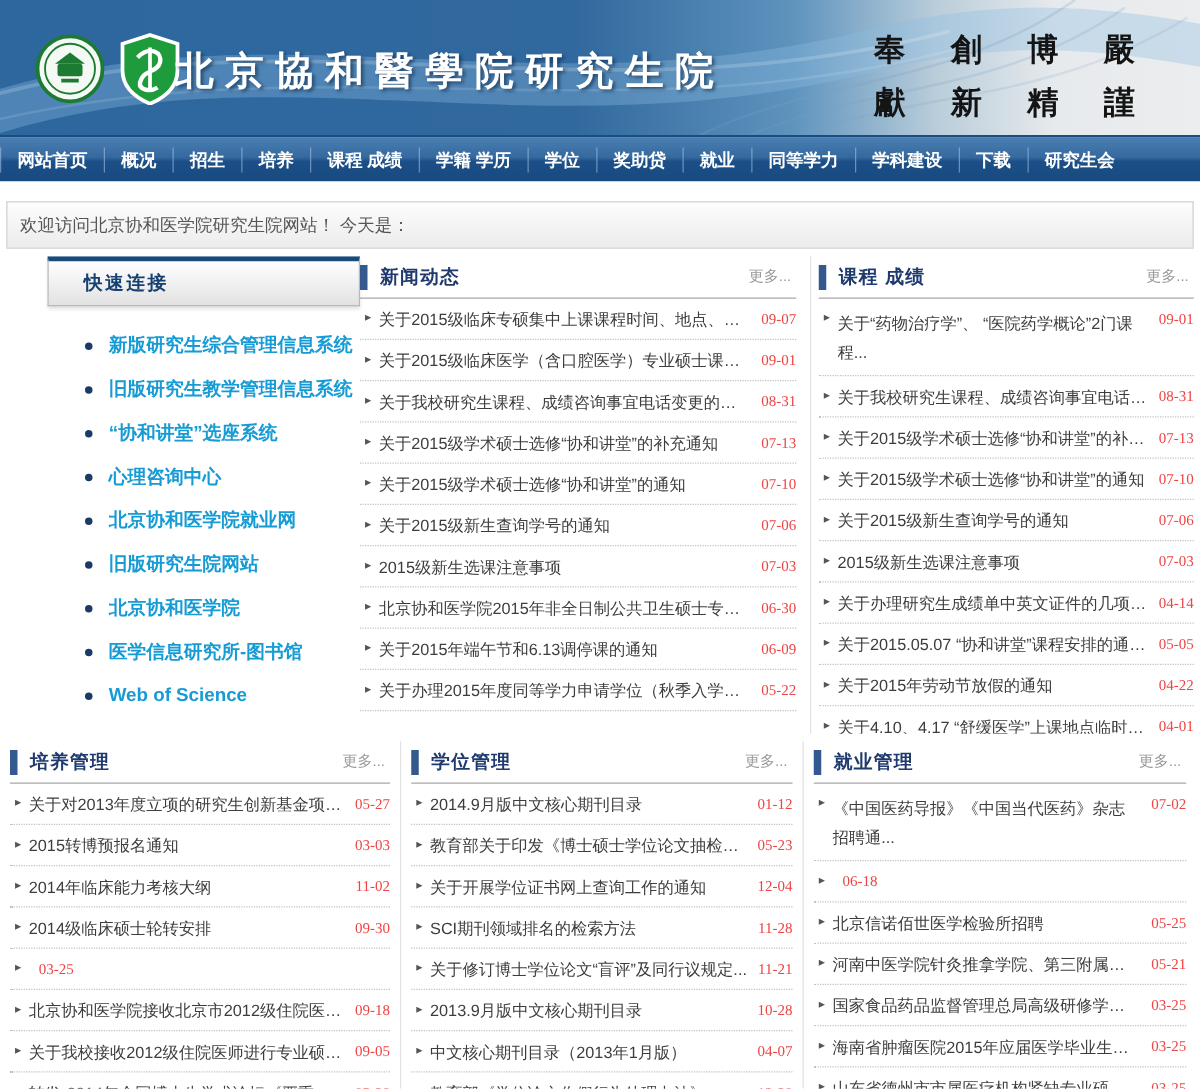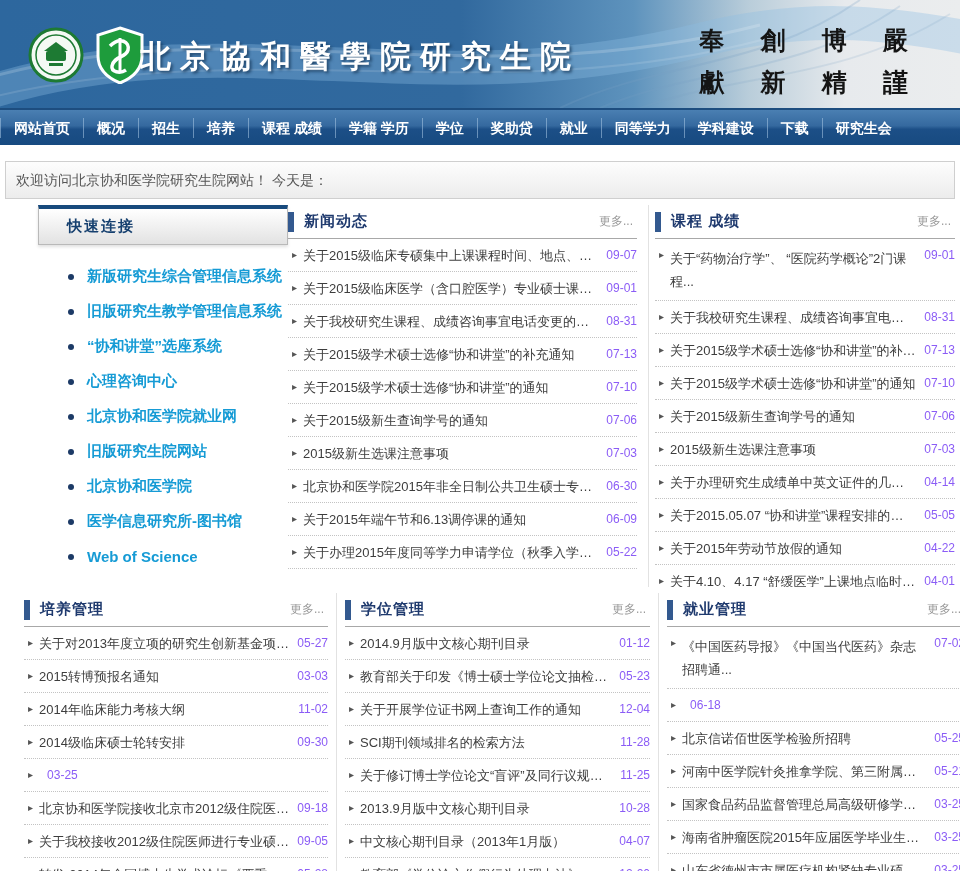--- a/index.html
+++ b/index.html
@@ -36,39 +36,39 @@
   .panel-bar { width:6px; height:20px; background:#33598f; margin-right:10px; }
   .panel-title { color:#1f3a6e; font-size:15px; font-weight:bold; letter-spacing:1px; }
   .more-link { margin-left:auto; color:#999; font-size:12px; text-decoration:none; cursor:pointer; padding-right:4px; }
   .item-list { list-style:none; }
   .list-item { display:flex; align-items:flex-start; padding:8px 0 7px 2px;
     border-bottom:1px dotted #c3c3c3; font-size:13px; color:#3d3d3d; }
   .arrow-ic { color:#555; font-size:10px; margin:2px 6px 0 2px; flex:0 0 auto; }
   .item-text { color:#3d3d3d; text-decoration:none; cursor:pointer; flex:1 1 auto;
     white-space:nowrap; overflow:hidden; text-overflow:ellipsis; line-height:17px; }
   .list-item.wrap .item-text { white-space:normal; line-height:23px; }
-  .item-date { flex:0 0 auto; margin-left:8px; color:#8b5cf6; font-size:12px; line-height:17px; }
+  .item-date { flex:0 0 auto; margin-left:8px; color:#ef4444; font-size:12px; line-height:17px;font-family:Liberation Serif, serif; }
 
   
   .content-top { display:flex; padding:0 5px 0 38px; height:382px; overflow:hidden; }
   .quick-links { width:250px; flex:0 0 auto; }
   .ql-box { height:40px; background:linear-gradient(#ffffff,#e2e2e2);
     border:1px solid #b9b9b9; border-top:4px solid #174a7d; box-shadow:0 2px 3px rgba(0,0,0,.12);
     display:flex; align-items:center; }
   .ql-title { color:#16406f; font-size:15px; font-weight:bold; padding-left:28px; letter-spacing:2px; }
   .ql-list { list-style:none; padding:14px 0 0 30px; }
   .ql-item { display:flex; align-items:center; height:35px; }
   .ql-dot { width:6px; height:6px; border-radius:50%; background:#1c3a66; margin-right:13px; flex:0 0 auto; }
   .ql-link { color:#169bd5; font-size:15px; font-weight:bold; text-decoration:none; cursor:pointer; white-space:nowrap; }
   .news-col { width:355px; flex:0 0 auto; padding-right:6px; }
   .courses-col { width:307px; flex:0 0 auto; margin-left:5px; border-left:1px solid #e2e2e2; padding-left:6px; }
 
   .content-bottom { display:flex; padding:6px 5px 0 8px; height:284px; overflow:hidden; }
   .bottom-col { flex:0 0 auto; padding-right:8px; }
-  .col-peiyang { width:312px;margin-left:16px; }
+  .col-peiyang { width:312px; }
   .col-xuewei { width:322px; border-left:1px solid #e2e2e2; padding-left:8px; }
   .col-jiuye { width:315px; border-left:1px solid #e2e2e2; padding-left:8px; }
   .bottom-col .list-item { padding:8px 0 7px 2px; }
 </style>
 </head>
 <body>
 
 <header class="site-header">
   <svg class="header-deco" viewBox="0 0 960 108" preserveAspectRatio="none">
     <path d="M-20,95 C220,15 420,110 700,40 C800,15 880,20 980,40" stroke="rgba(140,190,225,0.35)" stroke-width="34" fill="none"></path>
@@ -416,21 +416,21 @@
 
         <li class="list-item">
           <span class="arrow-ic">▸</span>
           <a class="item-text">SCI期刊领域排名的检索方法</a>
           <span class="item-date">11-28</span>
         </li>
 
         <li class="list-item">
           <span class="arrow-ic">▸</span>
           <a class="item-text">关于修订博士学位论文“盲评”及同行议规定...</a>
-          <span class="item-date">11-25</span>
+          <span class="item-date">11-21</span>
         </li>
 
         <li class="list-item">
           <span class="arrow-ic">▸</span>
           <a class="item-text">2013.9月版中文核心期刊目录</a>
           <span class="item-date">10-28</span>
         </li>
 
         <li class="list-item">
           <span class="arrow-ic">▸</span>

